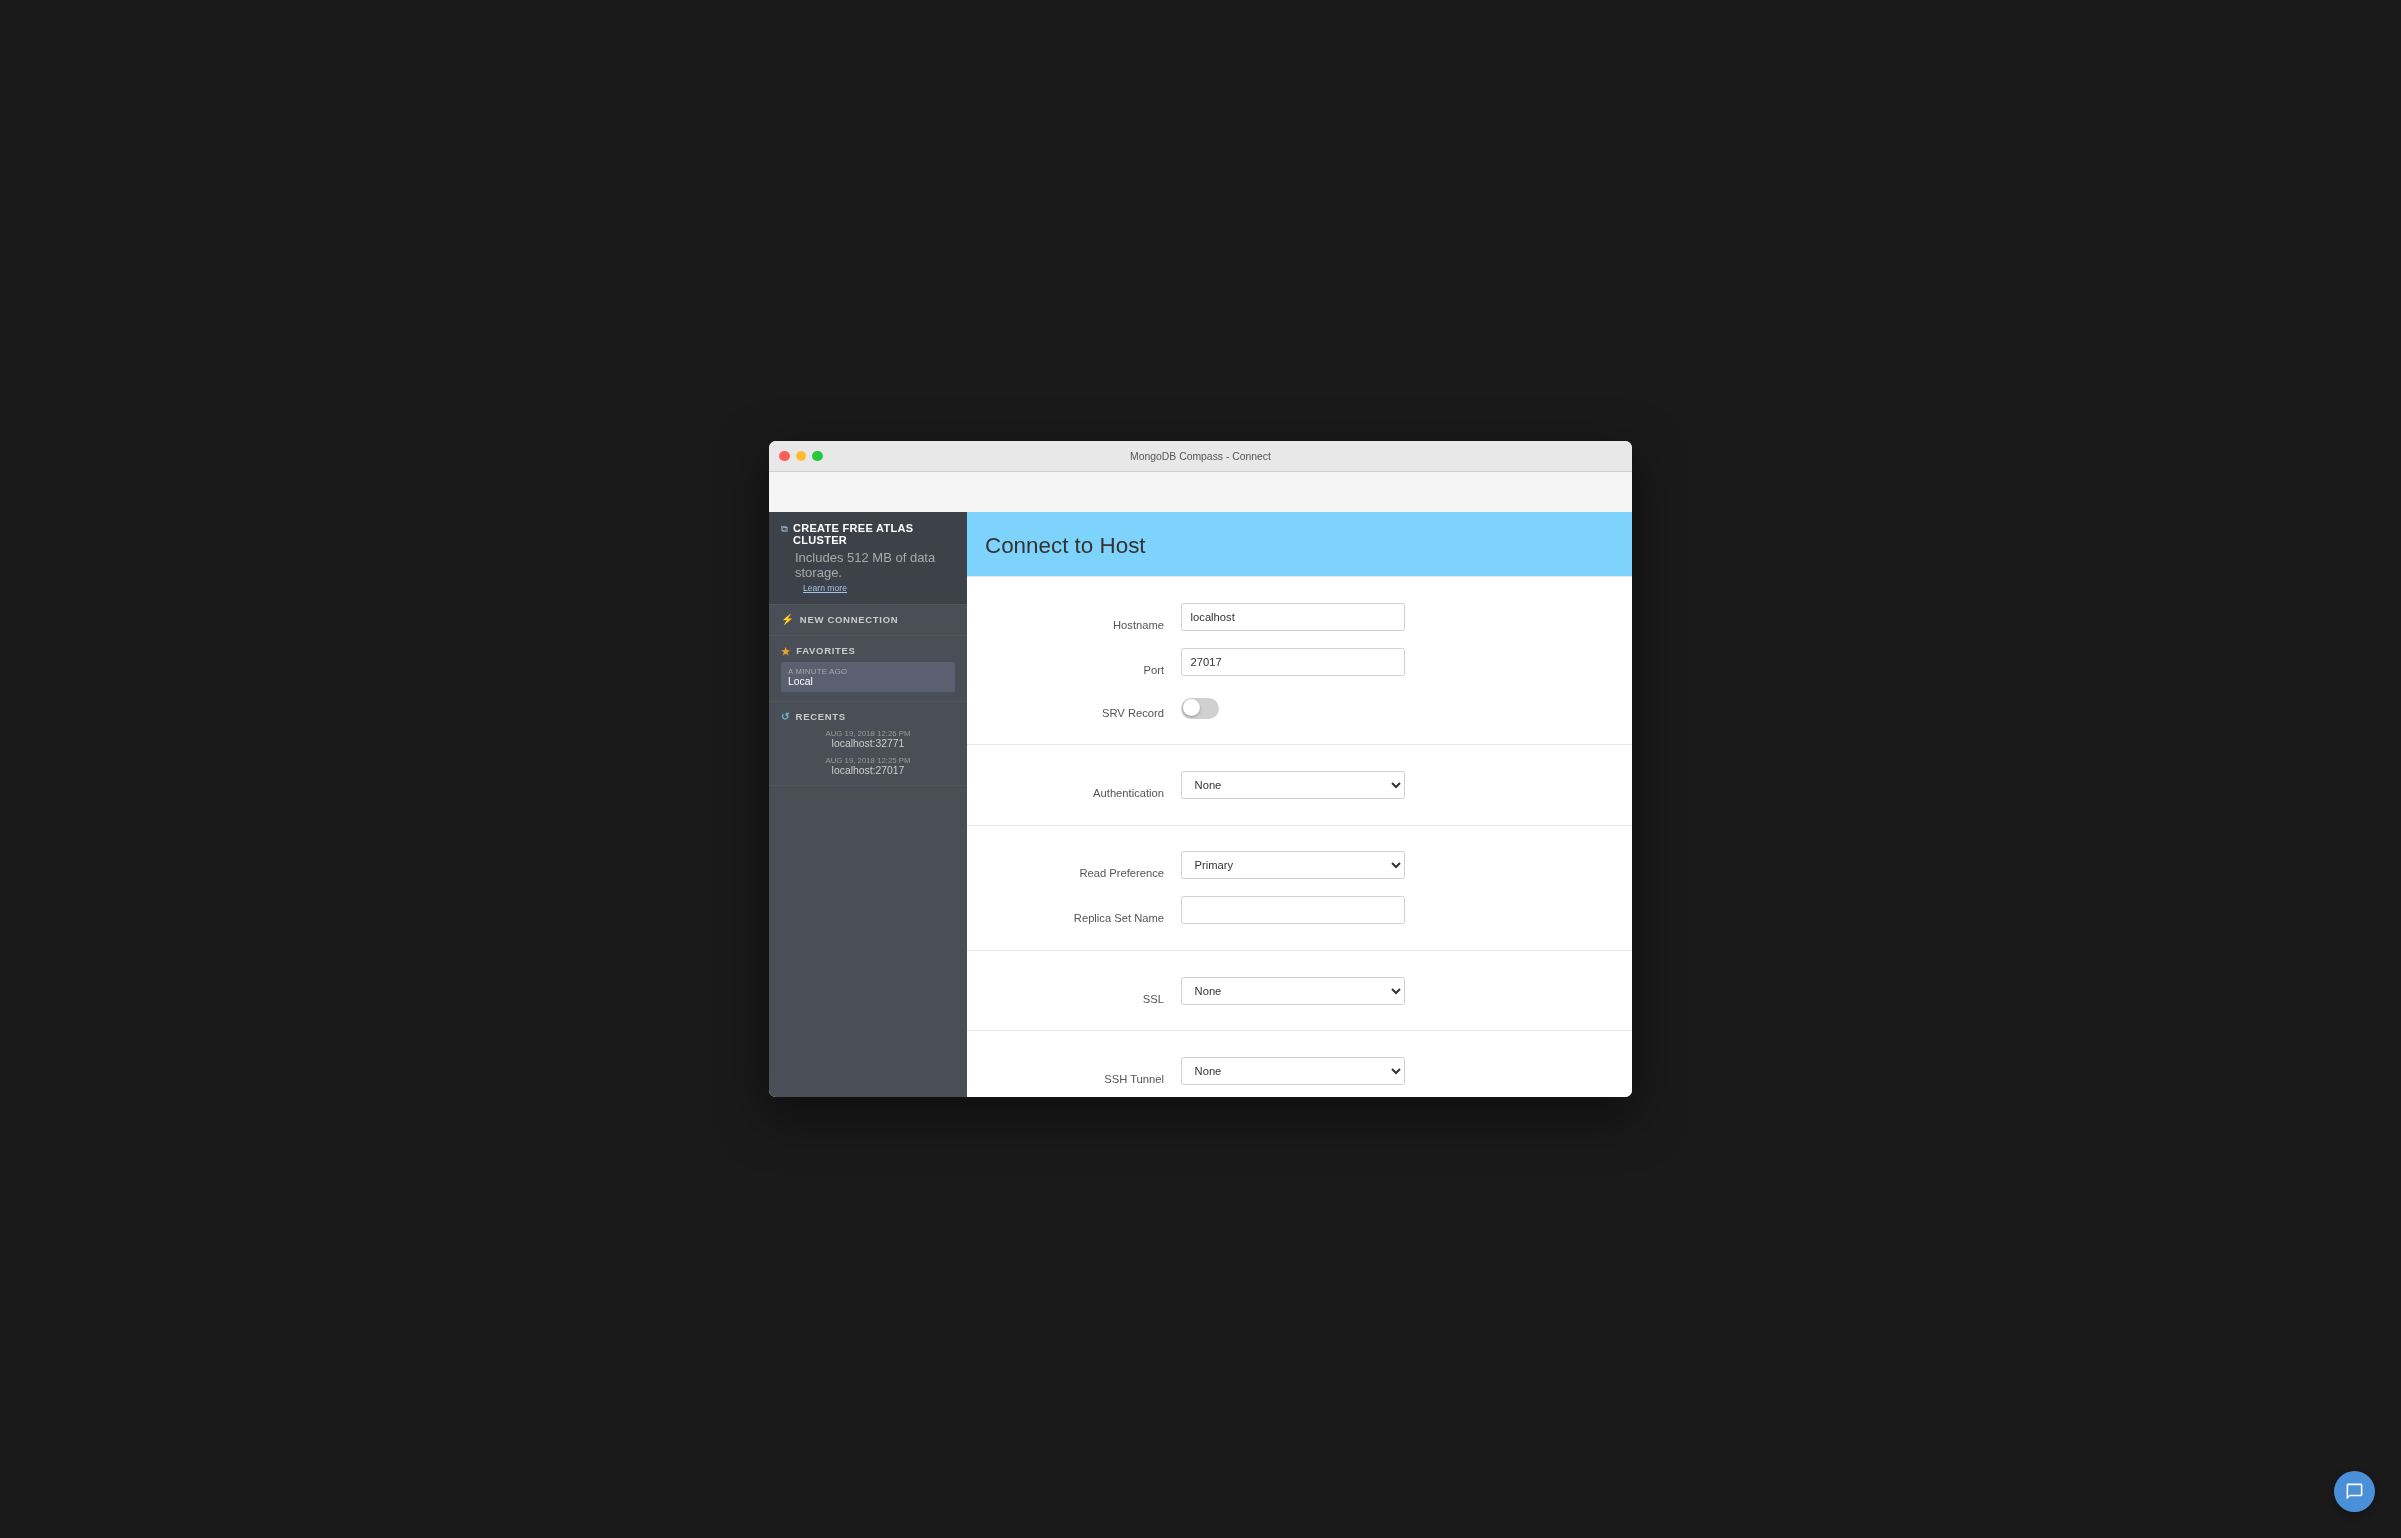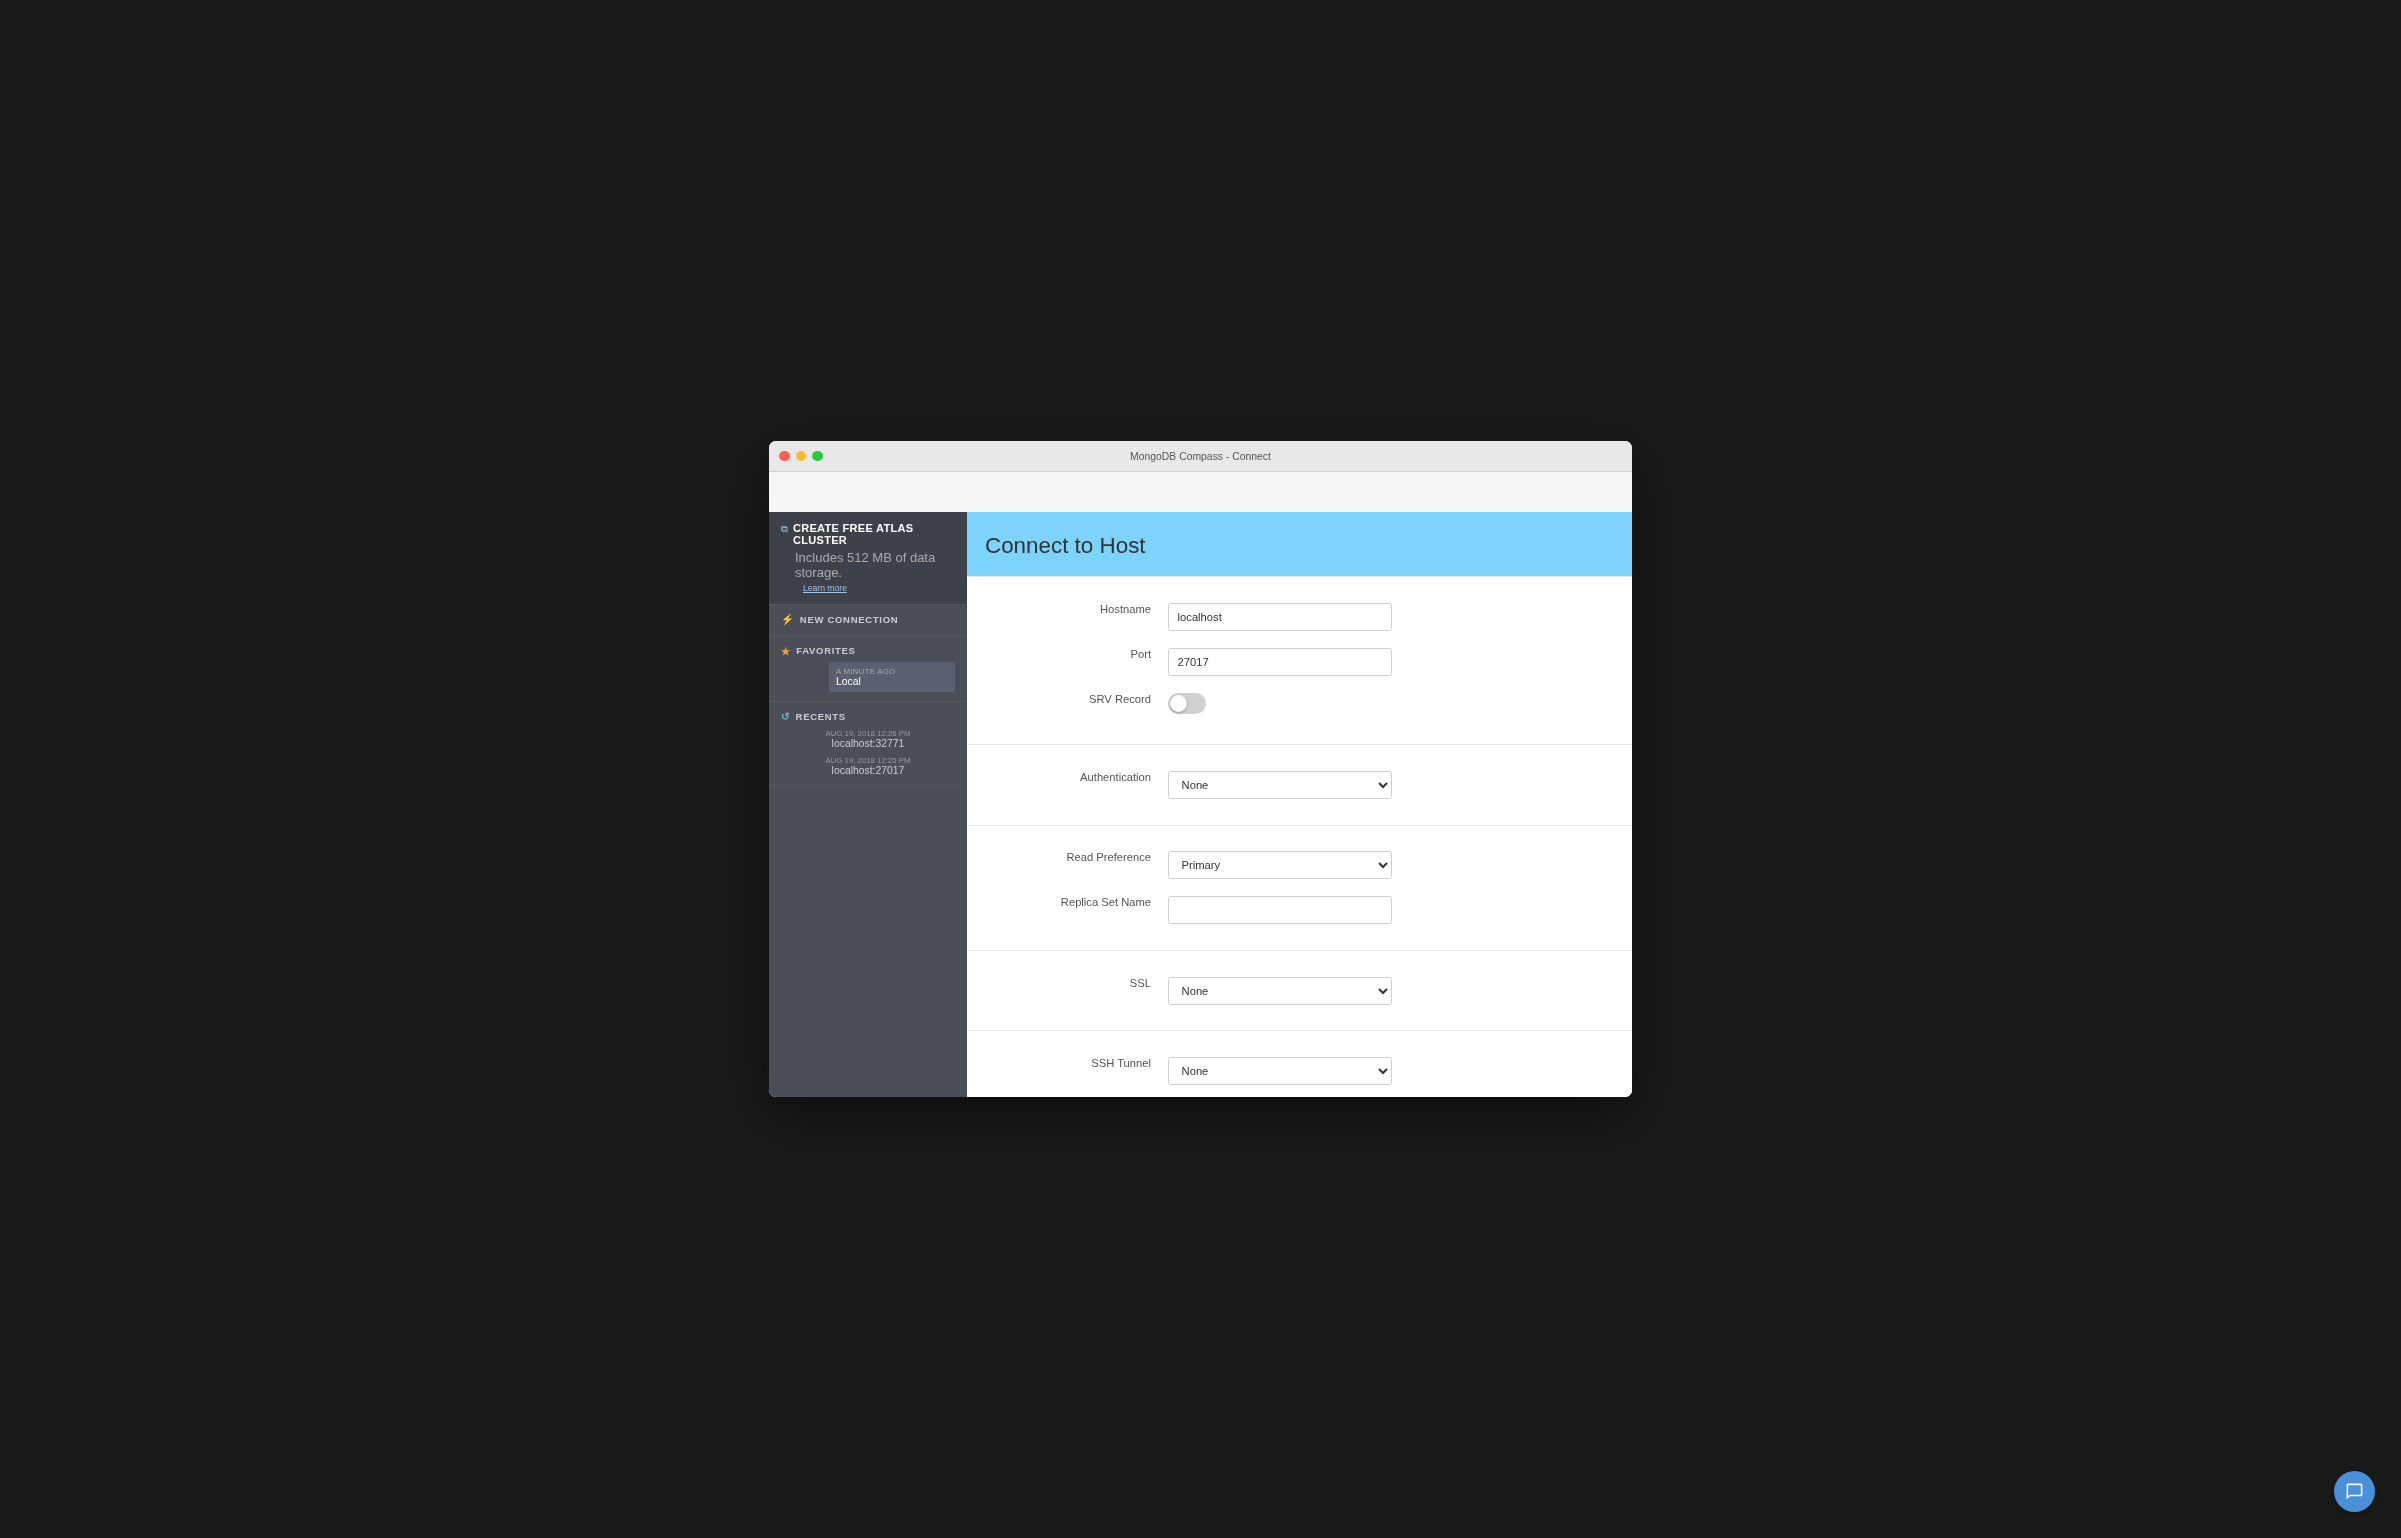--- a/index.html
+++ b/index.html
@@ -124,21 +124,20 @@
     .sidebar-section-icon-blue {
       font-size: 10.4px;
       color: #6ab0d4;
     }
     .favorites-item {
       margin-top: 5.2px;
       padding: 5.2px 7px;
       border-radius: 2.6px;
       background: #5a6070;
       cursor: pointer;
-      margin-left: 48px;
     }
     .favorites-item-time {
       color: #aaa;
       font-size: 7.8px;
       text-transform: uppercase;
       letter-spacing: 0.3px;
     }
     .favorites-item-name {
       color: #fff;
       font-size: 10.4px;
@@ -173,23 +172,24 @@
       font-size: 22.4px;
       font-weight: 300;
       color: #333;
     }
     .form-section {
       padding: 17px 0;
       border-bottom: 0.9px solid #e8e8e8;
     }
     .form-row {
       display: flex;
-      align-items: flex-start;
+      align-items: flex-end;
       padding: 8.6px 28px;
       min-height: 43px;
+      margin-left: 13px;
     }
     .form-label {
       width: 173px;
       text-align: right;
       font-size: 11.2px;
       color: #555;
       font-weight: 500;
       padding-right: 17px;
       flex-shrink: 0;
     }

